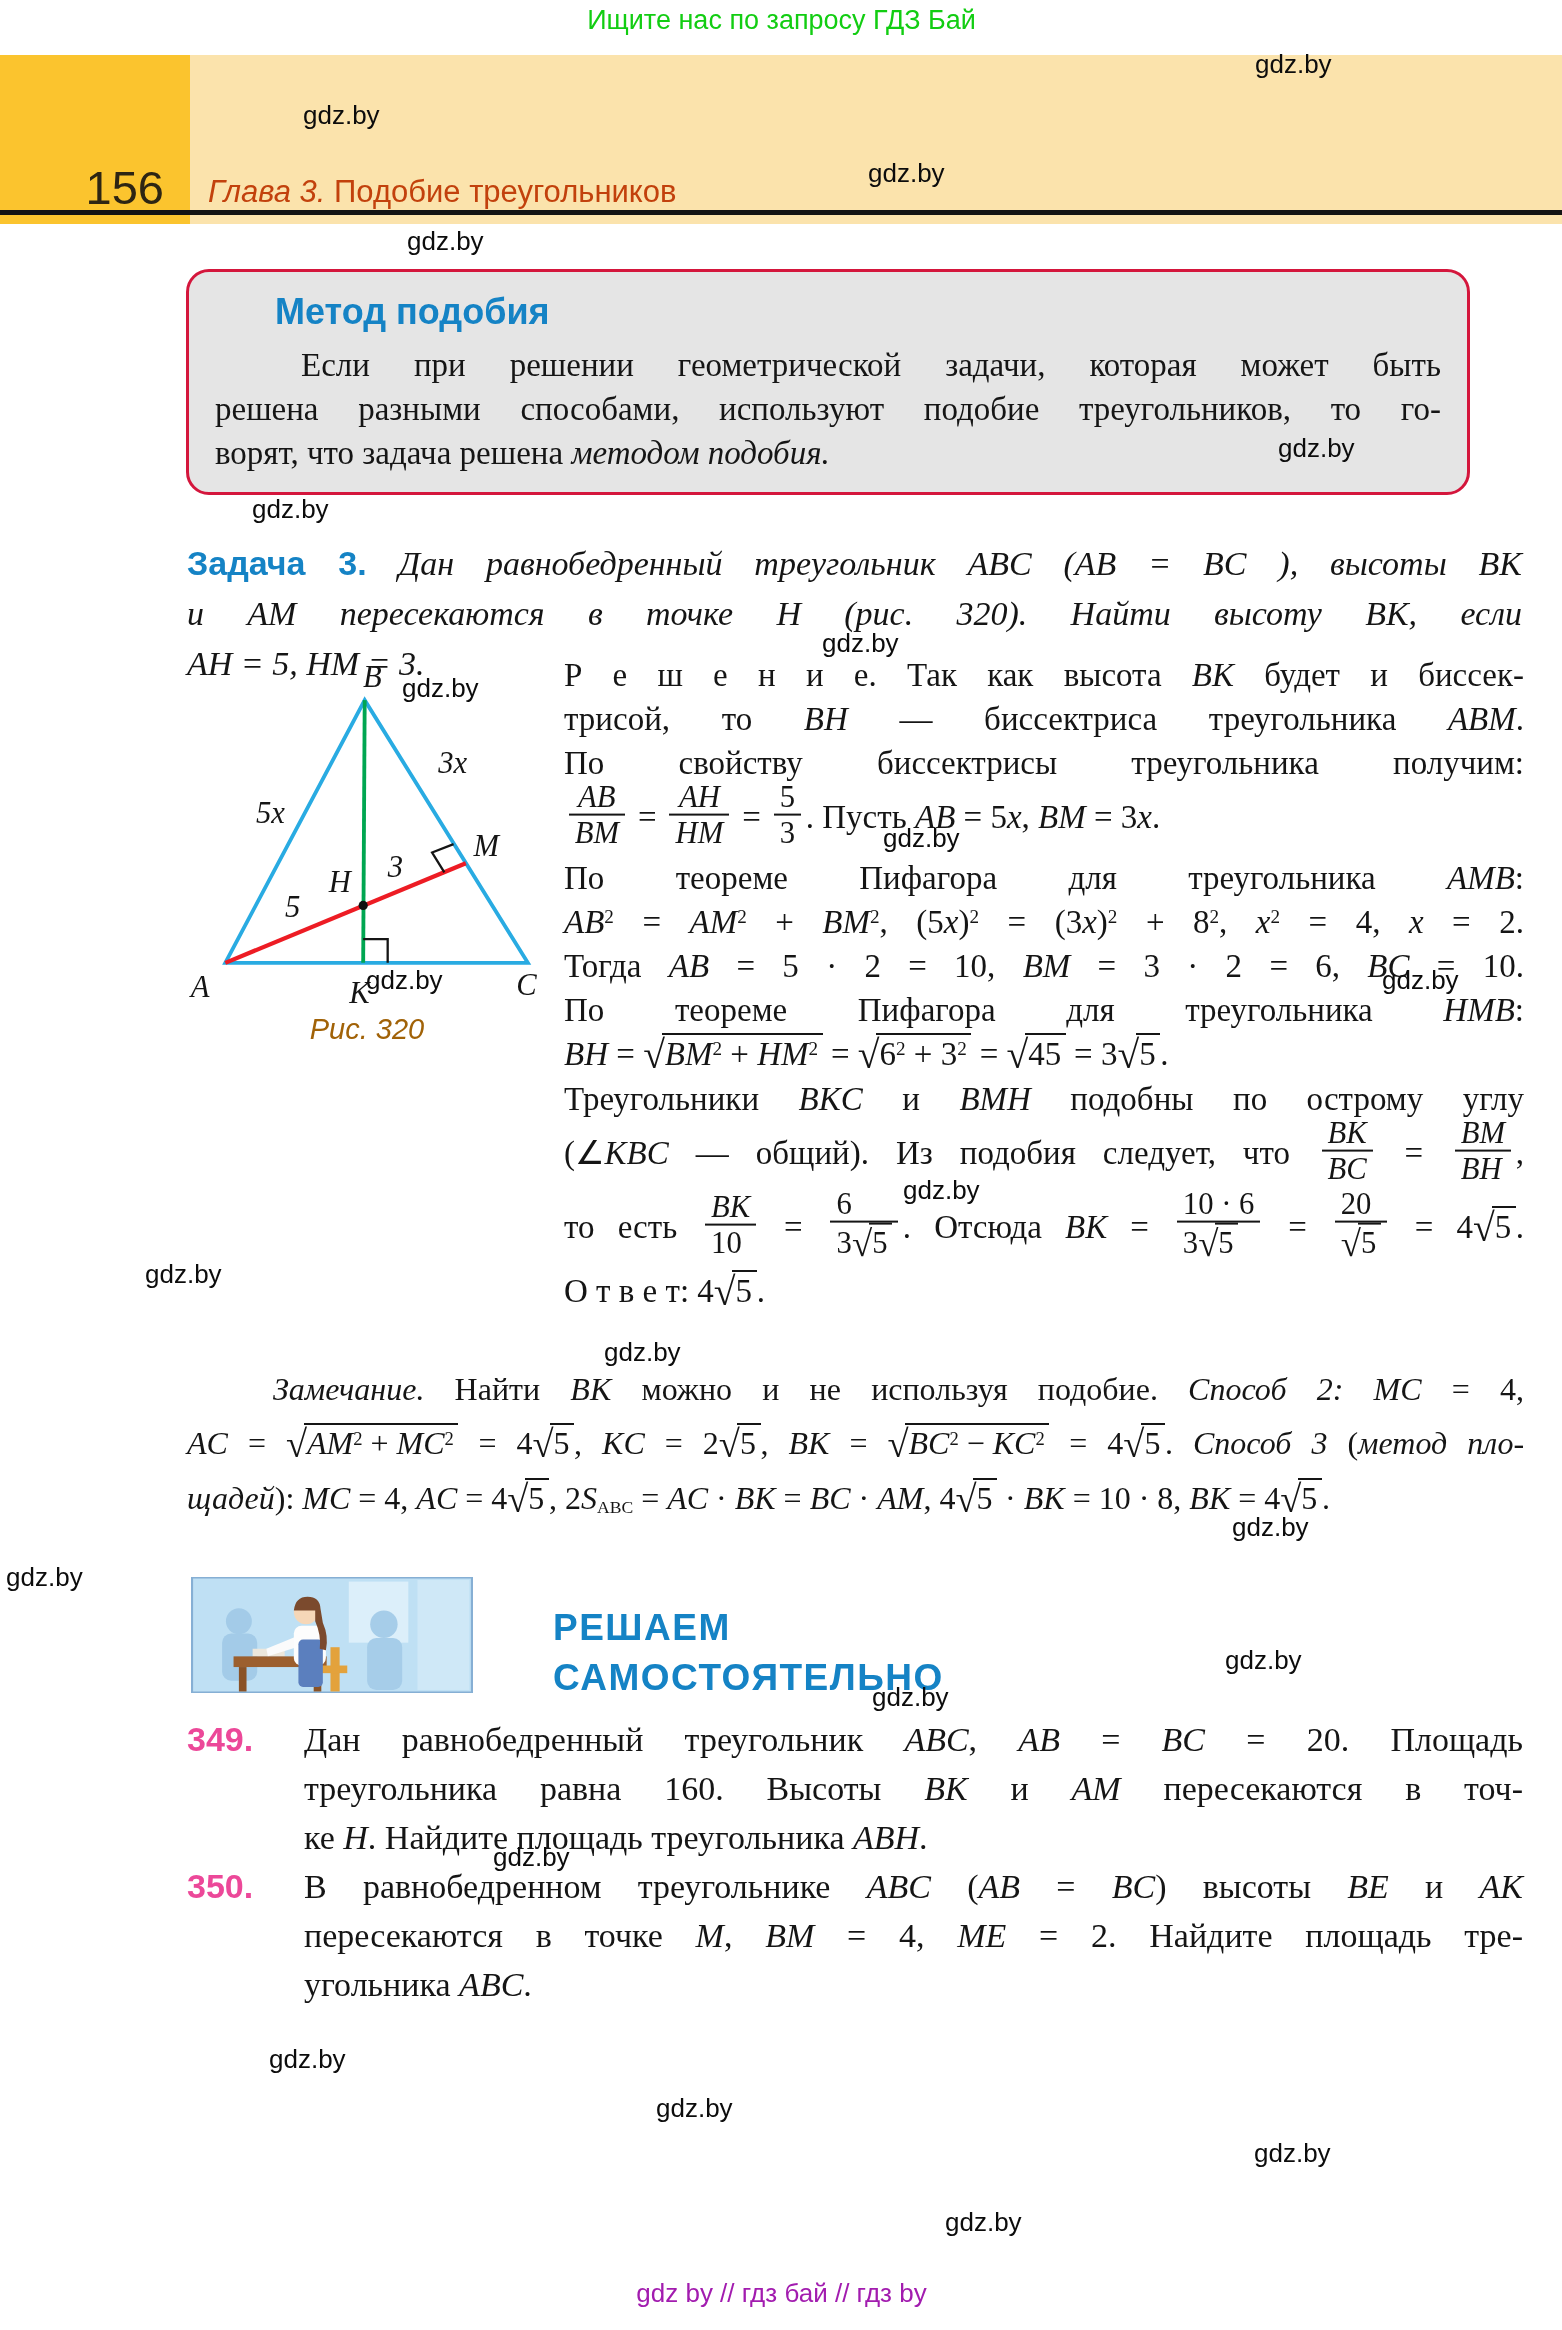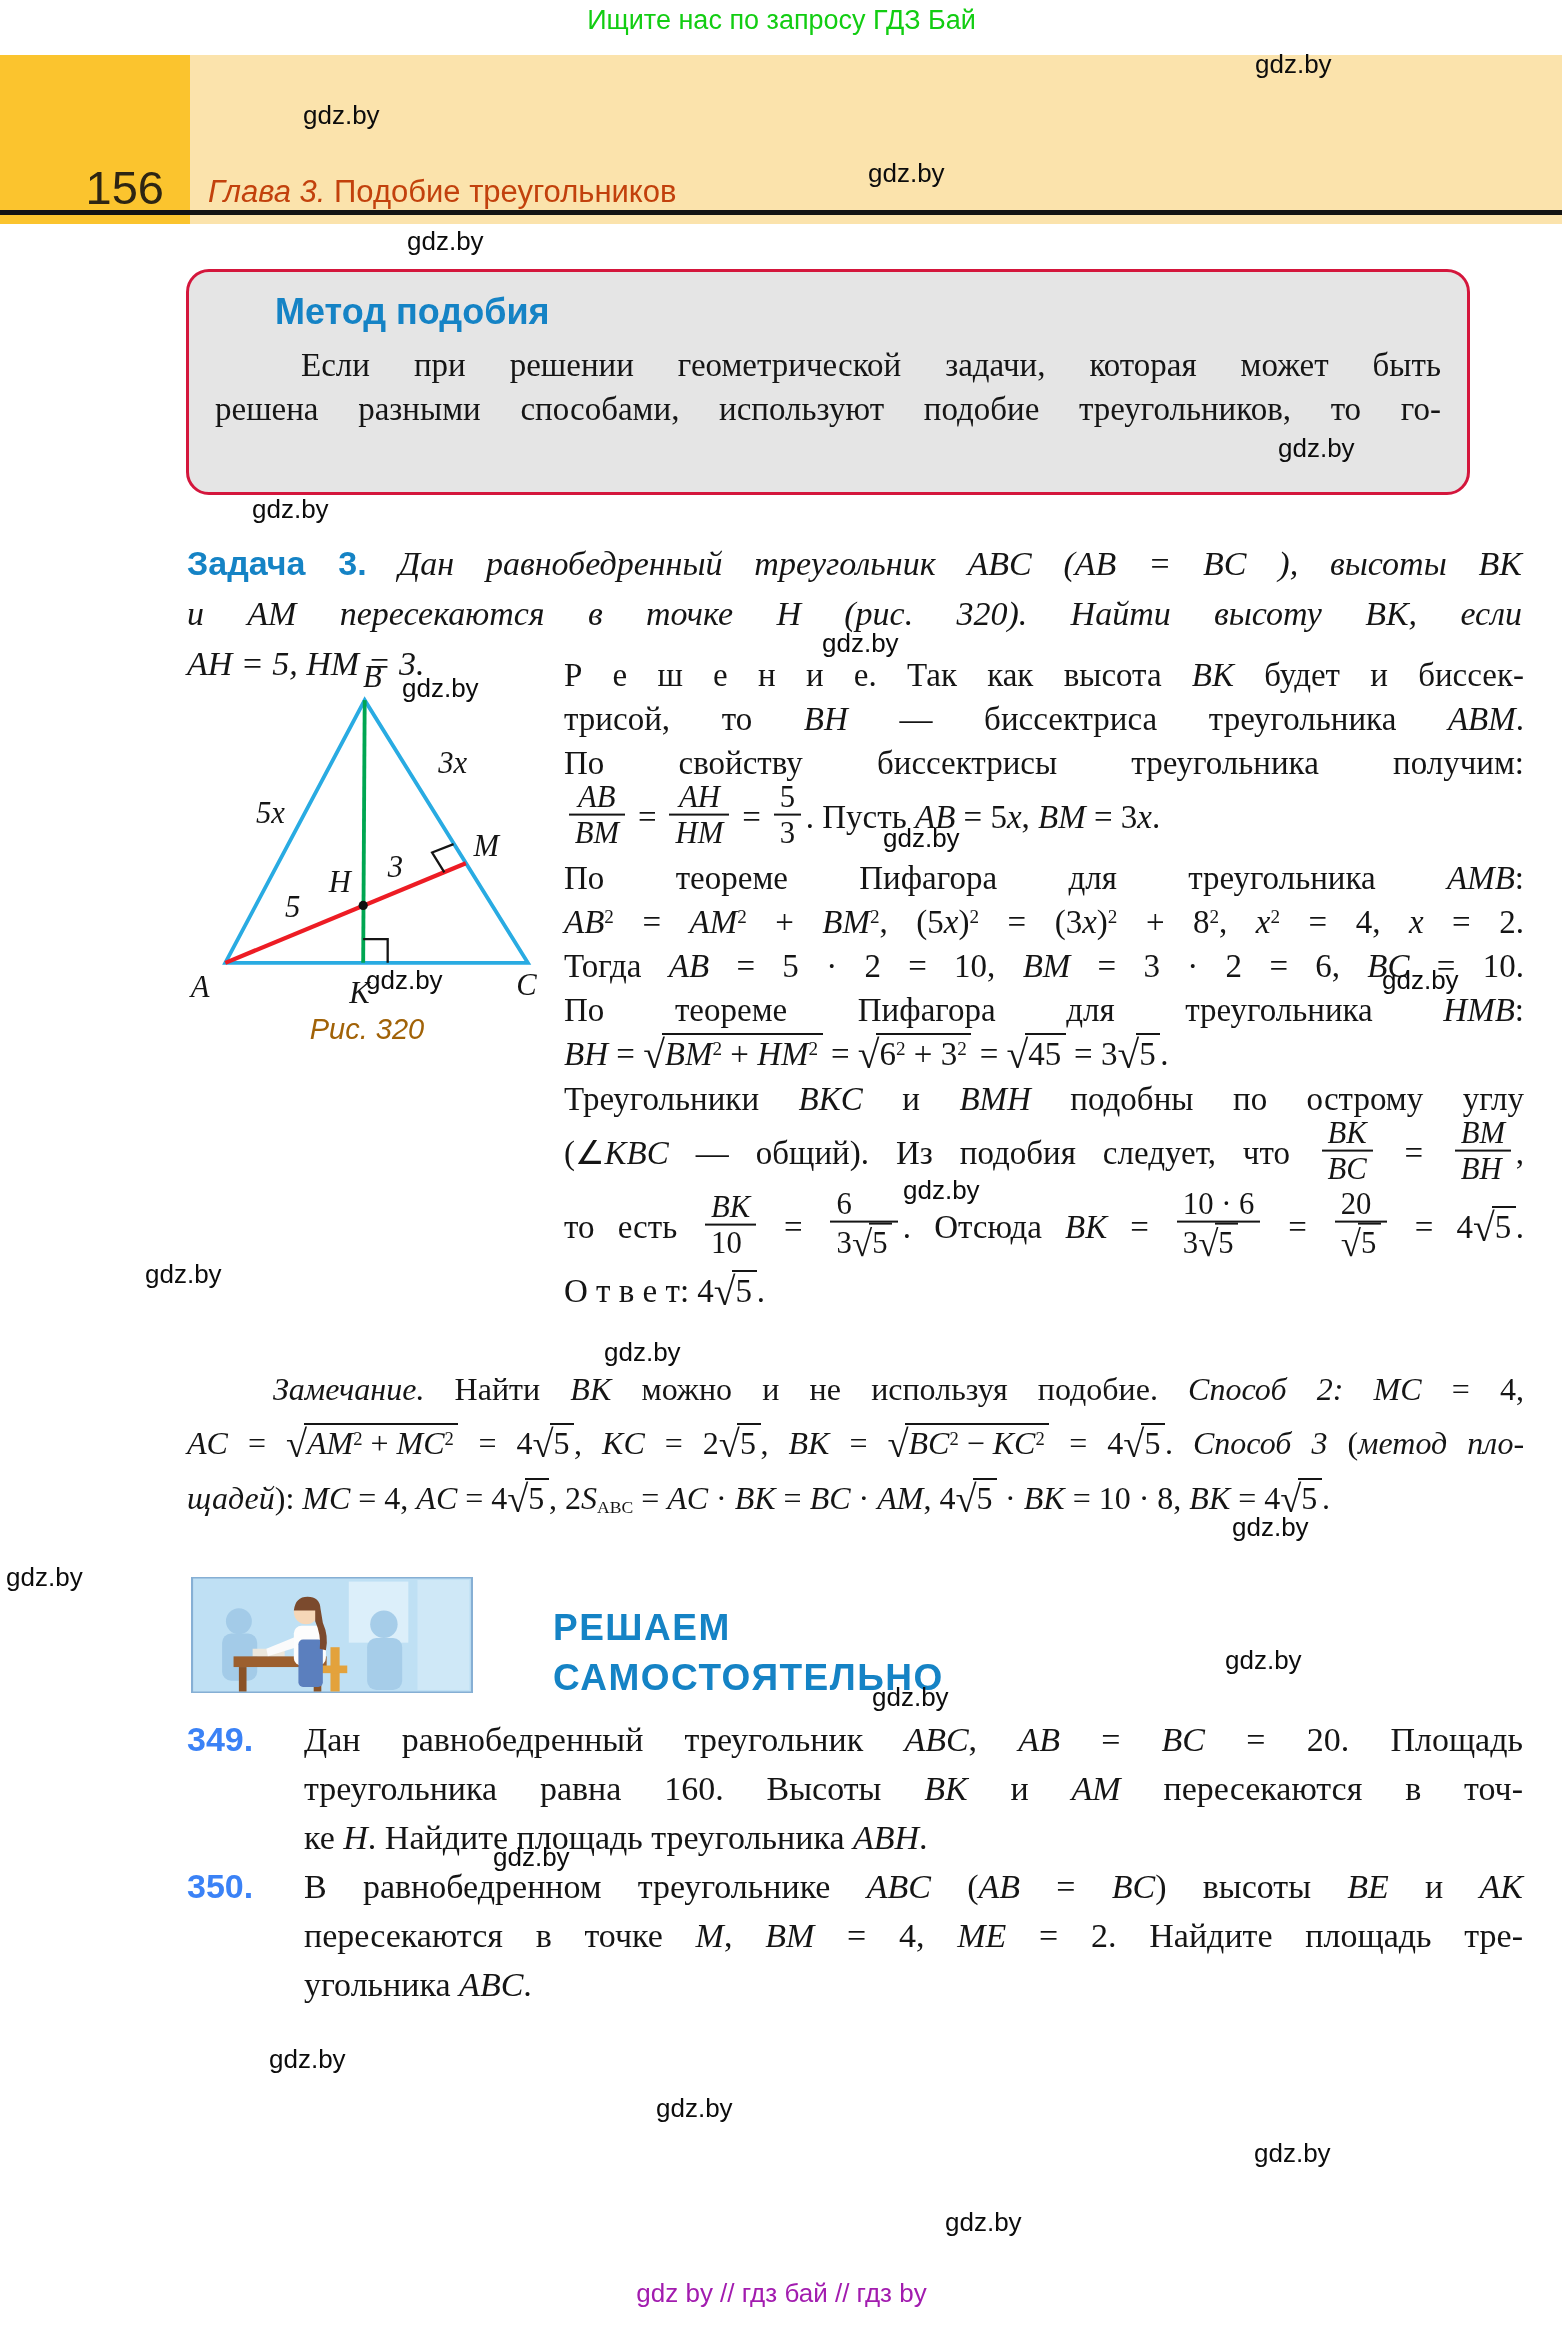--- a/index.html
+++ b/index.html
@@ -53,21 +53,21 @@
   
   #solution{left:564px;top:653px;width:960px;}
   
   #remark{left:187px;top:1362px;width:1337px;}
   #remark .line{font-size:32px;line-height:54px;}
   
   #illustration{left:191px;top:1577px;width:282px;height:116px;}
   #practice-title{left:553px;top:1603px;font-family:"Liberation Sans",sans-serif;
     font-weight:700;font-size:37px;line-height:50px;letter-spacing:1.5px;}
   .prob-num{font-family:"Liberation Sans",sans-serif;font-weight:700;font-size:34px;
-    line-height:49px;color:#3b82f6;}
+    line-height:49px;color:#ec4899;}
   #num-349{left:187px;top:1715px;}
   #num-350{left:187px;top:1862px;}
   .prob{width:1219px;left:304px;}
   #prob-349{top:1715px;}
   #prob-350{top:1862px;}
   .prob .line{font-size:34px;line-height:49px;}
   
   .wm{position:absolute;font-family:"Liberation Sans",sans-serif;font-size:26px;color:#0c0c0c;}
   
   #footer{top:2278px;left:0;width:100%;text-align:center;
@@ -86,20 +86,21 @@
     <span class="chap-it">Глава 3.</span><span> Подобие треугольников</span>
   </div>
 </div>
 <div id="header-rule" class="abs"></div>
 
 <div id="method-box" class="abs" style="border-color: rgb(212, 22, 60);">
   <div id="method-box-title" class="blue">Метод подобия</div>
   <div class="lines">
       <div class="line just ind"><span>Если при решении геометрической задачи, которая может быть</span></div>
       <div class="line just"><span>решена разными способами, используют подобие треугольников, то го-</span></div>
+      <div class="line"><span>ворят, что задача решена </span><span class="it">методом подобия.</span></div>
     </div>
 </div>
 
 <div id="task" class="abs lines">
     <div class="line just"><span class="lbl">Задача 3.</span><span class="it"> Дан равнобедренный треугольник ABC (AB = BC ), высоты BK</span></div>
     <div class="line just"><span class="it">и AM пересекаются в точке H (рис. 320). Найти высоту BK, если</span></div>
     <div class="line"><span class="it">AH = 5, HM = 3.</span></div>
   </div>
 
 <svg id="figure" class="abs" viewBox="0 0 470 470">

